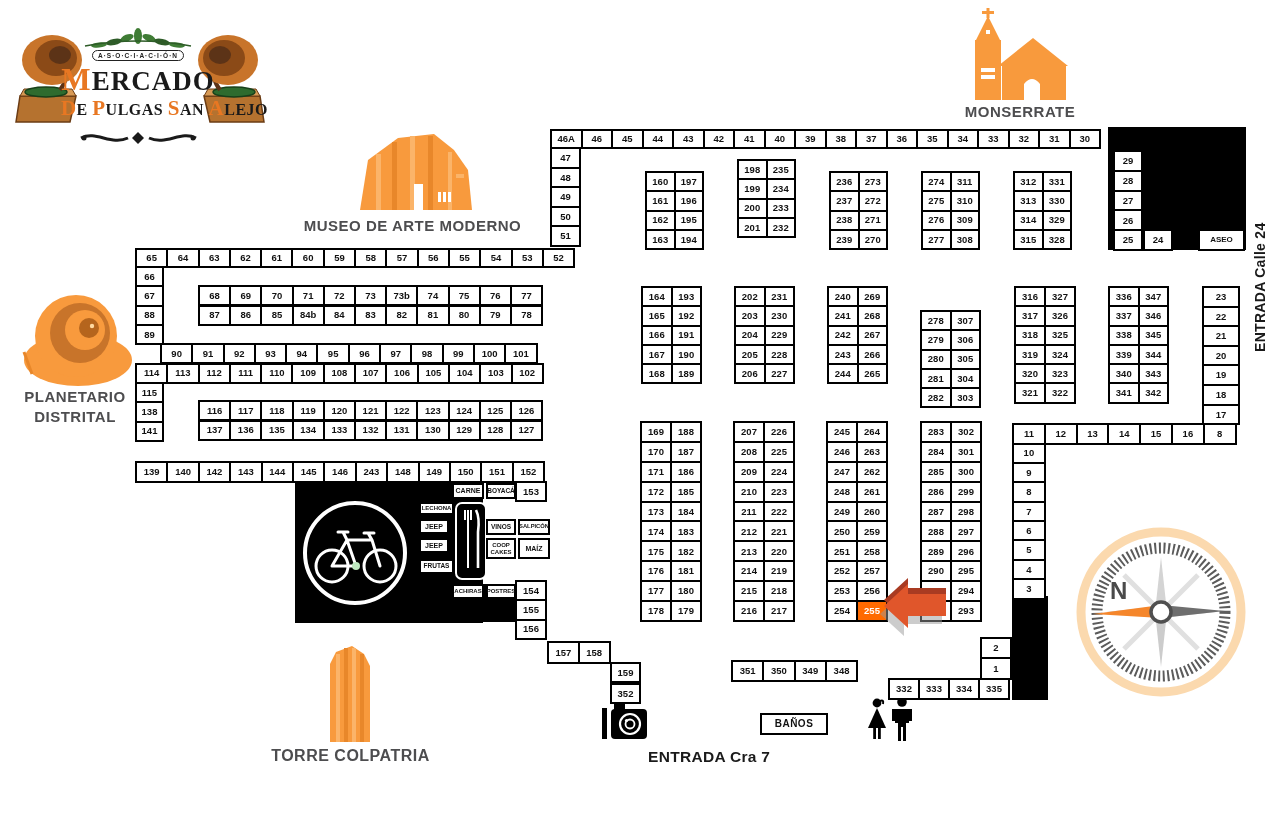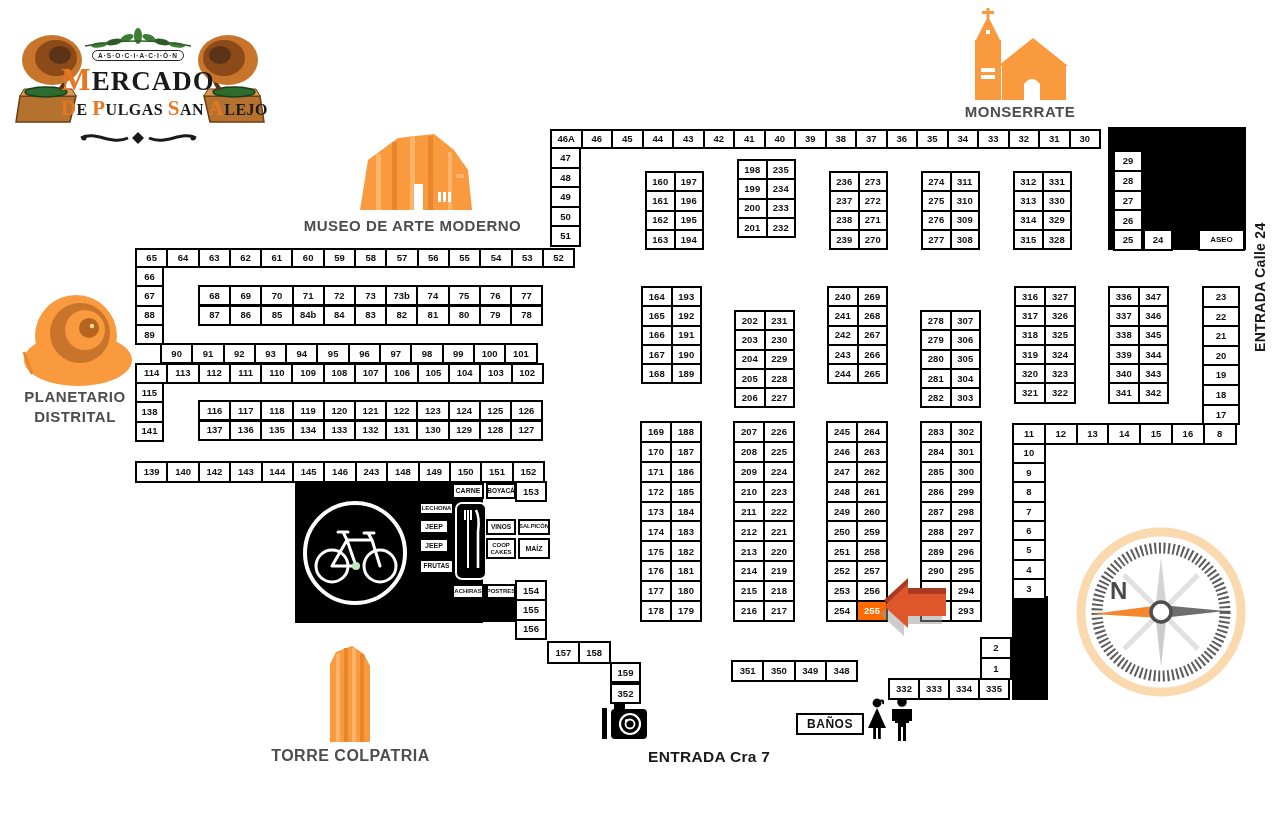--- a/index.html
+++ b/index.html
@@ -166,21 +166,21 @@
 
   <svg class="abs" style="left:602px;top:702px;" width="48" height="40" viewBox="0 0 48 40">
     <rect x="0" y="6" width="5" height="31" fill="#000"></rect>
     <rect x="12" y="2" width="11" height="7" fill="#000"></rect>
     <rect x="9" y="7" width="36" height="30" rx="4" fill="#000"></rect>
     <circle cx="28" cy="22" r="10" fill="none" stroke="#fff" stroke-width="2.2"></circle>
     <circle cx="28" cy="22" r="4.5" fill="none" stroke="#fff" stroke-width="1.8"></circle>
     <circle cx="24.5" cy="18.5" r="1.6" fill="#fff"></circle>
   </svg>
 
-  <div class="fbox" style="left:796px;top:713px;width:68px;height:22px;font-size:12px;border-width:2.5px;letter-spacing:.5px;">BAÑOS</div>
+  <div class="fbox" style="left:760px;top:713px;width:68px;height:22px;font-size:10px;border-width:2.5px;letter-spacing:.5px;">BAÑOS</div>
   <svg class="abs" style="left:866px;top:698px;" width="22" height="44" viewBox="0 0 22 44">
     <circle cx="11" cy="5" r="4.4" fill="#000"></circle>
     <path d="M14,3 Q18,1 17,6" stroke="#000" stroke-width="2" fill="none"></path>
     <polygon points="11,10 2,30 20,30" fill="#000"></polygon>
     <rect x="7.2" y="30" width="2.8" height="11" fill="#000"></rect>
     <rect x="12" y="30" width="2.8" height="11" fill="#000"></rect>
   </svg>
   <svg class="abs" style="left:890px;top:697px;" width="24" height="46" viewBox="0 0 24 46">
     <circle cx="12" cy="5" r="4.8" fill="#000"></circle>
     <path d="M5,12 L19,12 L19,26 L16,26 L16,44 L13,44 L13,30 L11,30 L11,44 L8,44 L8,26 L5,26 Z" fill="#000"></path>
@@ -434,21 +434,21 @@
         <div class="cell">193</div>
         <div class="cell">165</div>
         <div class="cell">192</div>
         <div class="cell">166</div>
         <div class="cell">191</div>
         <div class="cell">167</div>
         <div class="cell">190</div>
         <div class="cell">168</div>
         <div class="cell">189</div>
       </div>
-      <div class="block" style="left: 734px; top: 286px; grid-template-columns: repeat(2, 27.5px); grid-auto-rows: 17.3px; margin-top: 24px;">
+      <div class="block" style="left: 734px; top: 286px; grid-template-columns: repeat(2, 27.5px); grid-auto-rows: 17.3px;">
         <div class="cell">202</div>
         <div class="cell">231</div>
         <div class="cell">203</div>
         <div class="cell">230</div>
         <div class="cell">204</div>
         <div class="cell">229</div>
         <div class="cell">205</div>
         <div class="cell">228</div>
         <div class="cell">206</div>
         <div class="cell">227</div>

